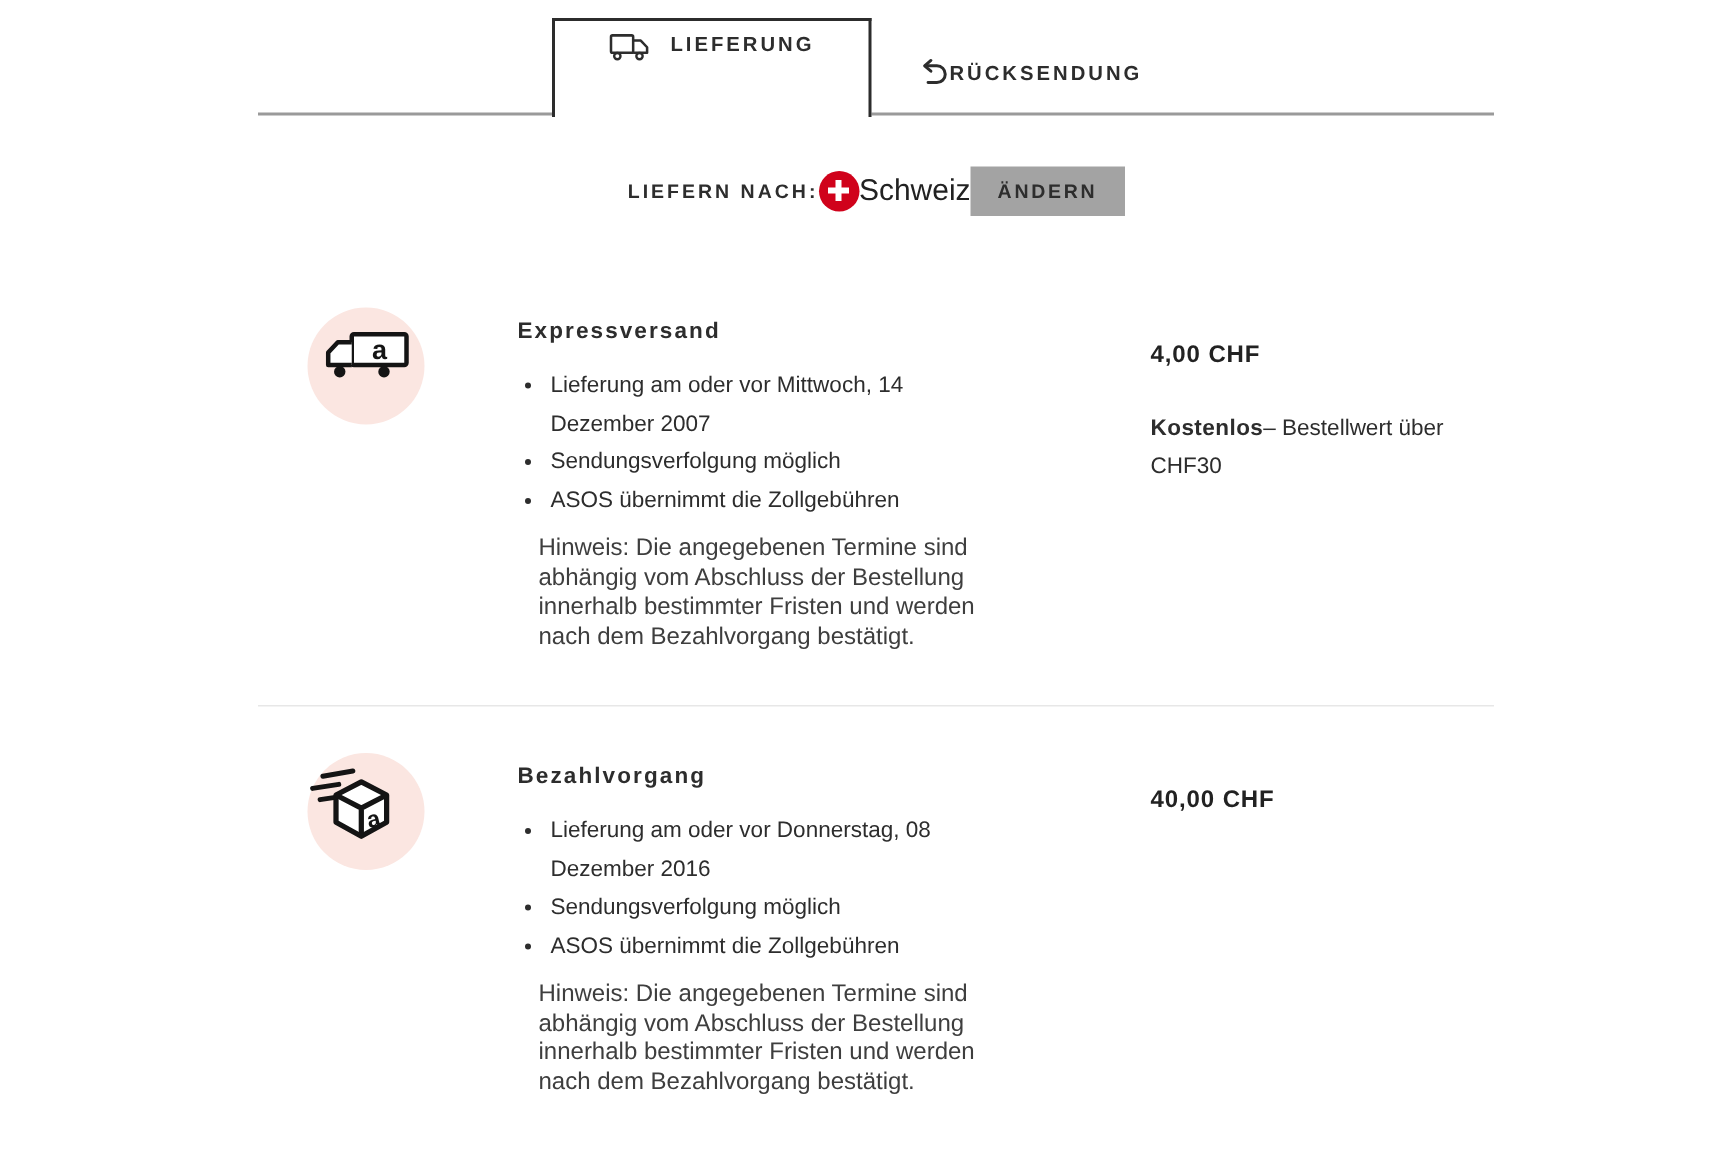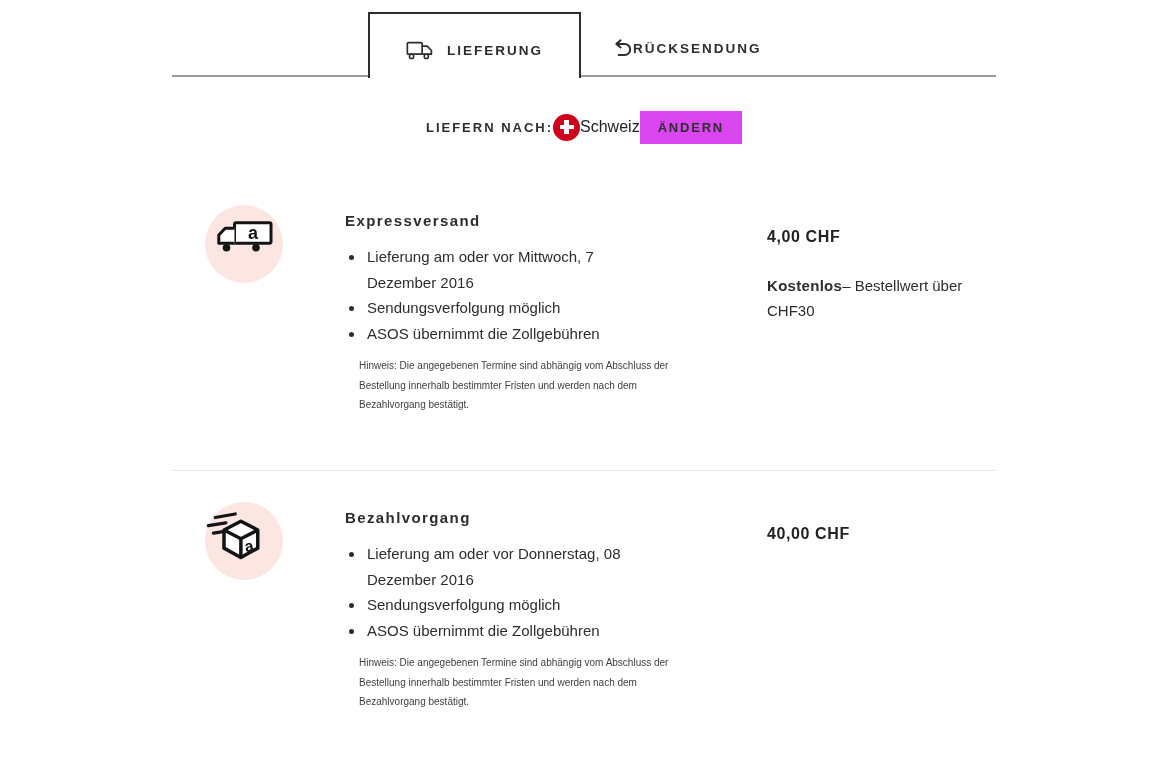--- a/index.html
+++ b/index.html
@@ -27,21 +27,20 @@
     left: 368px;
     top: 12px;
     width: 213px;
     height: 66px;
     background: #ffffff;
     border: 2px solid #2c2c2c;
     border-bottom: none;
     box-sizing: border-box;
     z-index: 2;
     display: flex;
-    align-items: center;
     justify-content: center;
     gap: 13px;
     padding-top: 8px;
     cursor: pointer;
   }
   .tab-inactive {
     position: absolute;
     left: 612px;
     top: 32px;
     height: 32px;
@@ -82,23 +81,23 @@
     position: relative;
     flex: 0 0 auto;
   }
   .flag::before, .flag::after {
     content: "";
     position: absolute;
     background: #ffffff;
   }
   .flag::before { left: 6.5px; top: 11.2px; width: 14px; height: 4.6px; }
   .flag::after  { left: 11.2px; top: 6.5px; width: 4.6px; height: 14px; }
-  .deliver-country { font-size: 16px; color: #222; }
+  .deliver-country { font-size: 20px; color: #222; }
   .change-btn {
-    background: #d946ef;
+    background: #a3a3a3;
     border: none;
     font-family: "Liberation Sans", sans-serif;
     font-size: 13px;
     font-weight: bold;
     letter-spacing: 1.8px;
     color: #2d2d2d;
     padding: 9px 18px;
     cursor: pointer;
   }
 
@@ -144,21 +143,21 @@
     padding: 0 0 0 20px;
     width: 282px;
     font-size: 15px;
     line-height: 25.5px;
     color: #2d2d2d;
   }
   .option-bullets li { padding-left: 2px; }
   .option-note {
     width: 322px;
     margin: 0 0 0 14px;
-    font-size: 10px;
+    font-size: 16px;
     line-height: 19.5px;
     color: #3e3e3e;
   }
 
   .price-col {
     position: absolute;
     left: 595px;
     top: 7px;
     width: 208px;
   }
@@ -229,21 +228,21 @@
         <rect x="19.5" y="1.8" width="36.5" height="20.5" rx="1.5" fill="#fff" stroke="#141414" stroke-width="3"></rect>
         <path d="M19.5 7.2 H10.2 L3.8 14 V22.3 H19.5" fill="#fff" stroke="#141414" stroke-width="3" stroke-linejoin="round"></path>
         <circle cx="11.5" cy="26.8" r="3.8" fill="#141414"></circle>
         <circle cx="41" cy="26.8" r="3.8" fill="#141414"></circle>
         <text x="38" y="18" text-anchor="middle" font-family="Liberation Sans, sans-serif" font-size="18" font-weight="bold" fill="#141414">a</text>
       </svg>
     </div>
     <div class="texts">
       <div class="option-title">Expressversand</div>
       <ul class="option-bullets">
-        <li>Lieferung am oder vor Mittwoch, 7 Dezember 2016</li>
+        <li>Lieferung am oder vor Mittwoch, 14 Dezember 2007</li>
         <li>Sendungsverfolgung möglich</li>
         <li>ASOS übernimmt die Zollgebühren</li>
       </ul>
       <div class="option-note">Hinweis: Die angegebenen Termine sind abhängig vom Abschluss der Bestellung innerhalb bestimmter Fristen und werden nach dem Bezahlvorgang bestätigt.</div>
     </div>
     <div class="price-col">
       <div class="price">4,00 CHF</div>
       <div class="price-free"><b>Kostenlos</b><span>– Bestellwert über CHF30</span></div>
     </div>
   </div>

